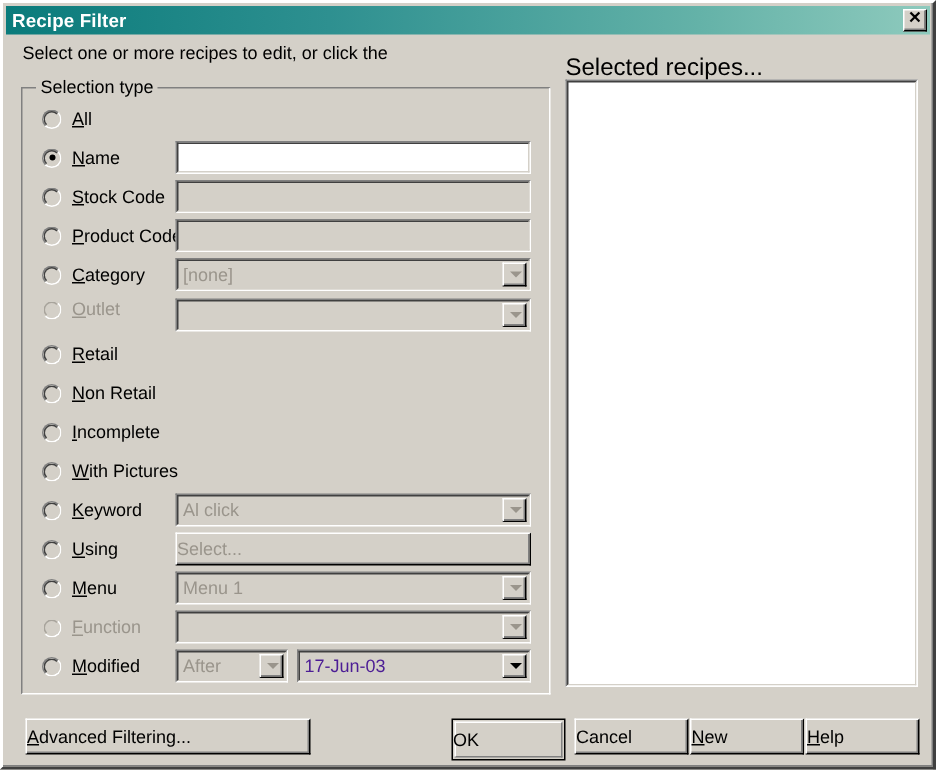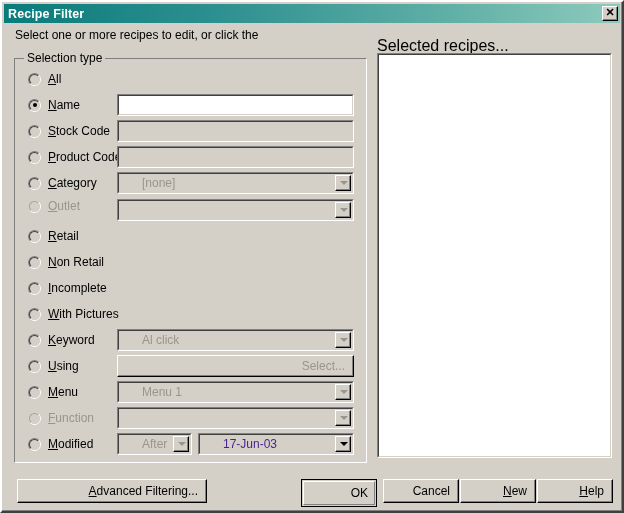--- a/index.html
+++ b/index.html
@@ -207,21 +207,20 @@
   .field {
     position: absolute;
     box-sizing: border-box;
     border: 1px solid #808080;
     border-right-color: #ffffff;
     border-bottom-color: #ffffff;
     background: #d4d0c8;
     display: flex;
     align-items: center;
     font-size: 12px;
-    padding-left: 20px;
   }
   .field .inner {
     position: absolute;
     left: 0; top: 0; right: 0; bottom: 0;
     border: 1px solid #404040;
     border-right-color: #d4d0c8;
     border-bottom-color: #d4d0c8;
     pointer-events: none;
   }
   .field.active {
@@ -280,23 +279,23 @@
     background: #d4d0c8;
     border-top: 1px solid #ffffff;
     border-left: 1px solid #ffffff;
     border-right: 1px solid #000000;
     border-bottom: 1px solid #000000;
     font-family: "Liberation Sans", sans-serif;
     font-size: 12px;
     color: #000000;
     display: flex;
     align-items: center;
-    justify-content: flex-end;
+    justify-content: flex-start;
     cursor: default;
-    padding: 8px;
+    padding: 0;
   }
   .btn::before {
     content: "";
     position: absolute;
     left: 0; top: 0; right: 0; bottom: 0;
     border-right: 1px solid #808080;
     border-bottom: 1px solid #808080;
     box-sizing: border-box;
     pointer-events: none;
   }

